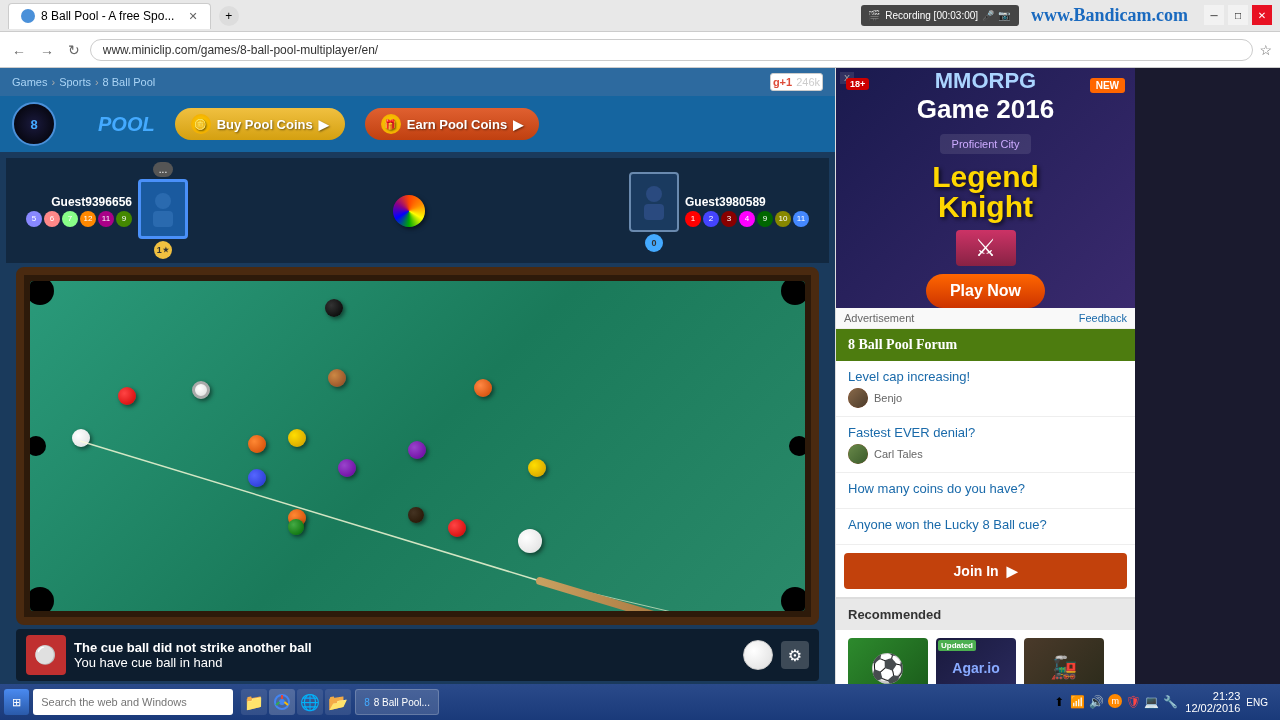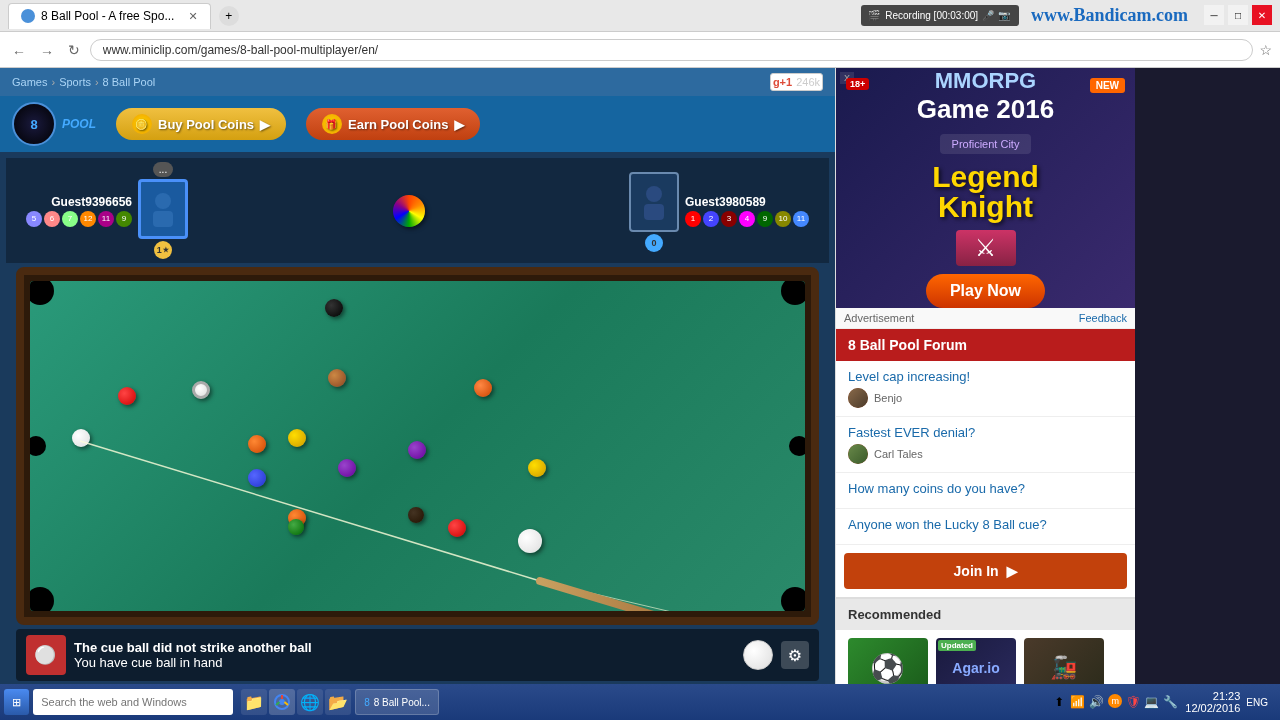--- a/index.html
+++ b/index.html
@@ -100,21 +100,21 @@
     .ad-image { width: 100%; height: 100%; background: linear-gradient(135deg, #1a1a4e, #3a2a6e); display: flex; flex-direction: column; align-items: center; justify-content: center; gap: 8px; position: relative; }
     .ad-new-badge { background: #ff6600; color: white; font-size: 10px; font-weight: bold; padding: 2px 6px; border-radius: 3px; position: absolute; top: 10px; right: 10px; }
     .ad-age-badge { background: #cc0000; color: white; font-size: 9px; font-weight: bold; padding: 1px 4px; border-radius: 3px; position: absolute; top: 10px; left: 10px; }
     .play-now-btn { background: linear-gradient(to bottom, #ff6600, #cc3300); color: white; font-size: 16px; font-weight: bold; padding: 8px 24px; border-radius: 20px; border: none; cursor: pointer; }
     .ad-ads-label { background: rgba(255,255,255,0.1); color: #aaa; font-size: 9px; padding: 1px 4px; position: absolute; top: 4px; left: 4px; }
 
     .ad-footer { display: flex; justify-content: space-between; padding: 4px 8px; font-size: 11px; color: #666; background: #f9f9f9; border-bottom: 1px solid #eee; }
 
     
     .forum-section { background: white; border-bottom: 1px solid #ddd; }
-    .forum-header { background: #b91c1c; color: white; padding: 8px 12px; font-size: 14px; font-weight: bold; }
+    .forum-header { background: #4d7c0f; color: white; padding: 8px 12px; font-size: 14px; font-weight: bold; font-family: Liberation Serif, serif; }
     .forum-item { padding: 8px 12px; border-bottom: 1px solid #eee; }
     .forum-topic { font-size: 13px; color: #1a6aaa; cursor: pointer; margin-bottom: 4px; }
     .forum-user { display: flex; align-items: center; gap: 6px; font-size: 11px; color: #666; }
     .user-avatar-small { width: 20px; height: 20px; background: #8a4a2a; border-radius: 50%; display: flex; align-items: center; justify-content: center; overflow: hidden; }
 
     .join-btn { background: #c2410c; color: white; border: none; padding: 10px; width: calc(100% - 16px); margin: 8px; font-size: 14px; font-weight: bold; border-radius: 4px; cursor: pointer; display: flex; align-items: center; justify-content: center; gap: 8px; }
 
     .recommended-section { background: white; }
     .rec-header { background: #e8e8e8; padding: 8px 12px; font-size: 13px; font-weight: bold; color: #333; border-top: 1px solid #ddd; }
     .rec-games { display: flex; gap: 8px; padding: 8px 12px; }
@@ -192,21 +192,21 @@
         <span>246k</span>
       </div>
     </div>
 
     <div class="game-header">
       <div class="pool-logo">
         <div class="pool-logo-circle">
           <span style="color:#4af;font-weight:900;font-size:13px;">8</span>
         </div>
         <div style="display:flex;flex-direction:column;">
-          <span style="color:#4af;font-size:12px;font-weight:900;font-style:italic;">POOL</span>
+          <span style="color:#4af;font-size:20px;font-weight:900;font-style:italic;margin-left:36px;">POOL</span>
         </div>
       </div>
 
       <button class="btn-buy-coins">
         <div class="coin-icon">🪙</div>
         <span>Buy Pool Coins</span>
         <span>▶</span>
       </button>
 
       <button class="btn-earn-coins">

